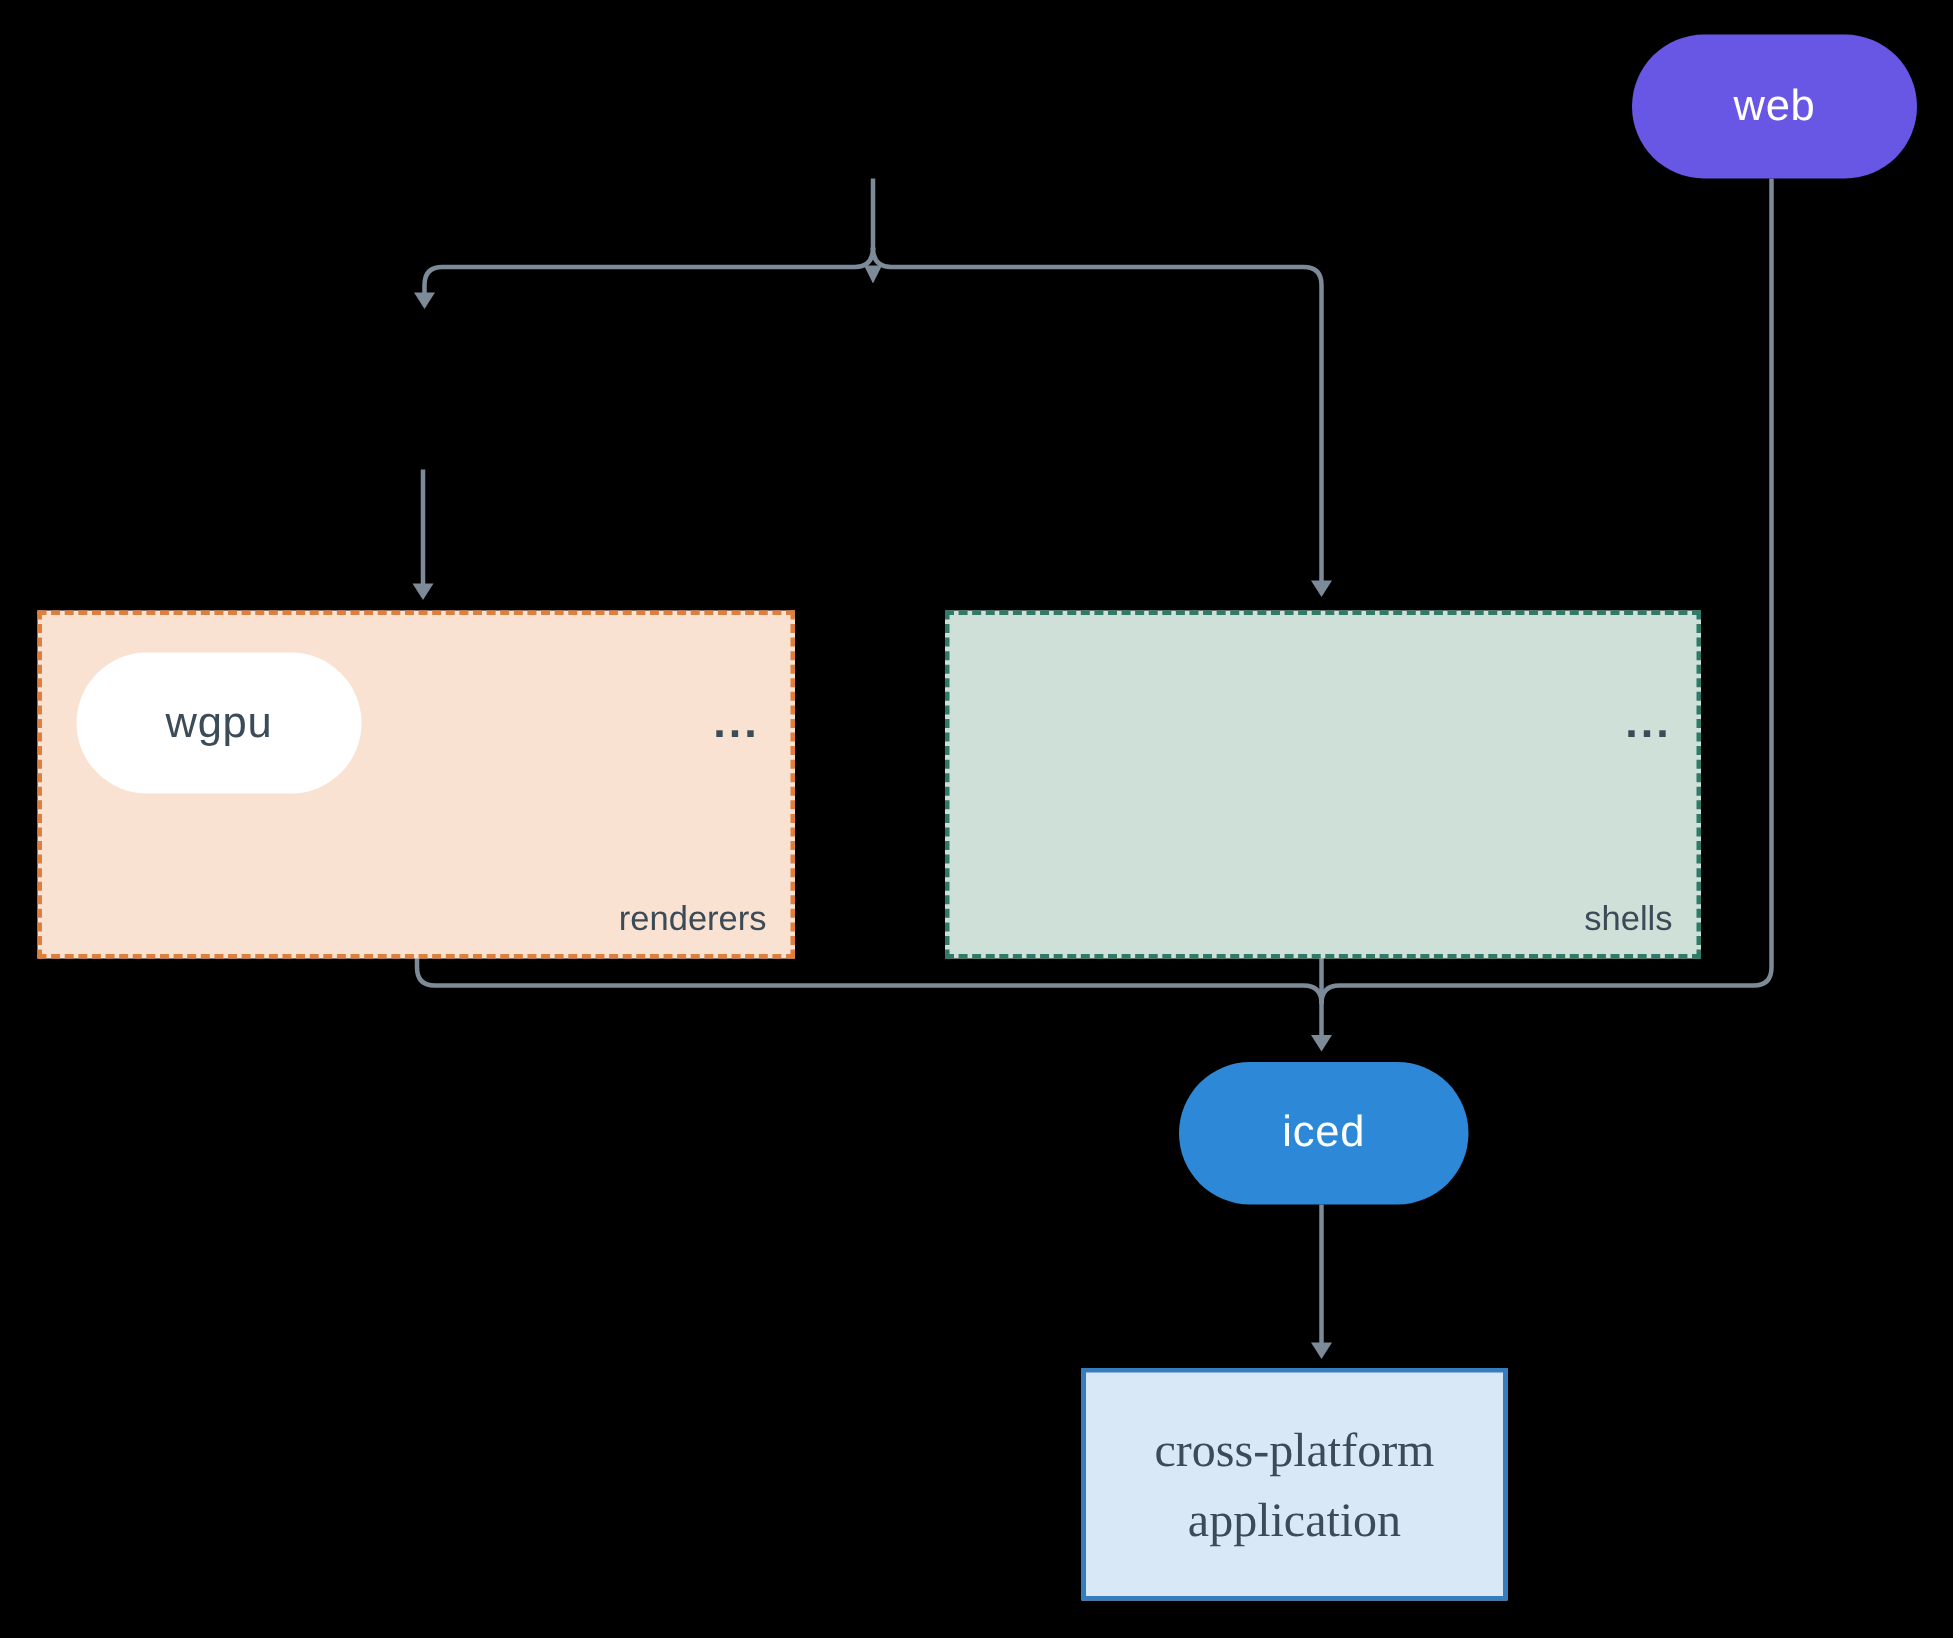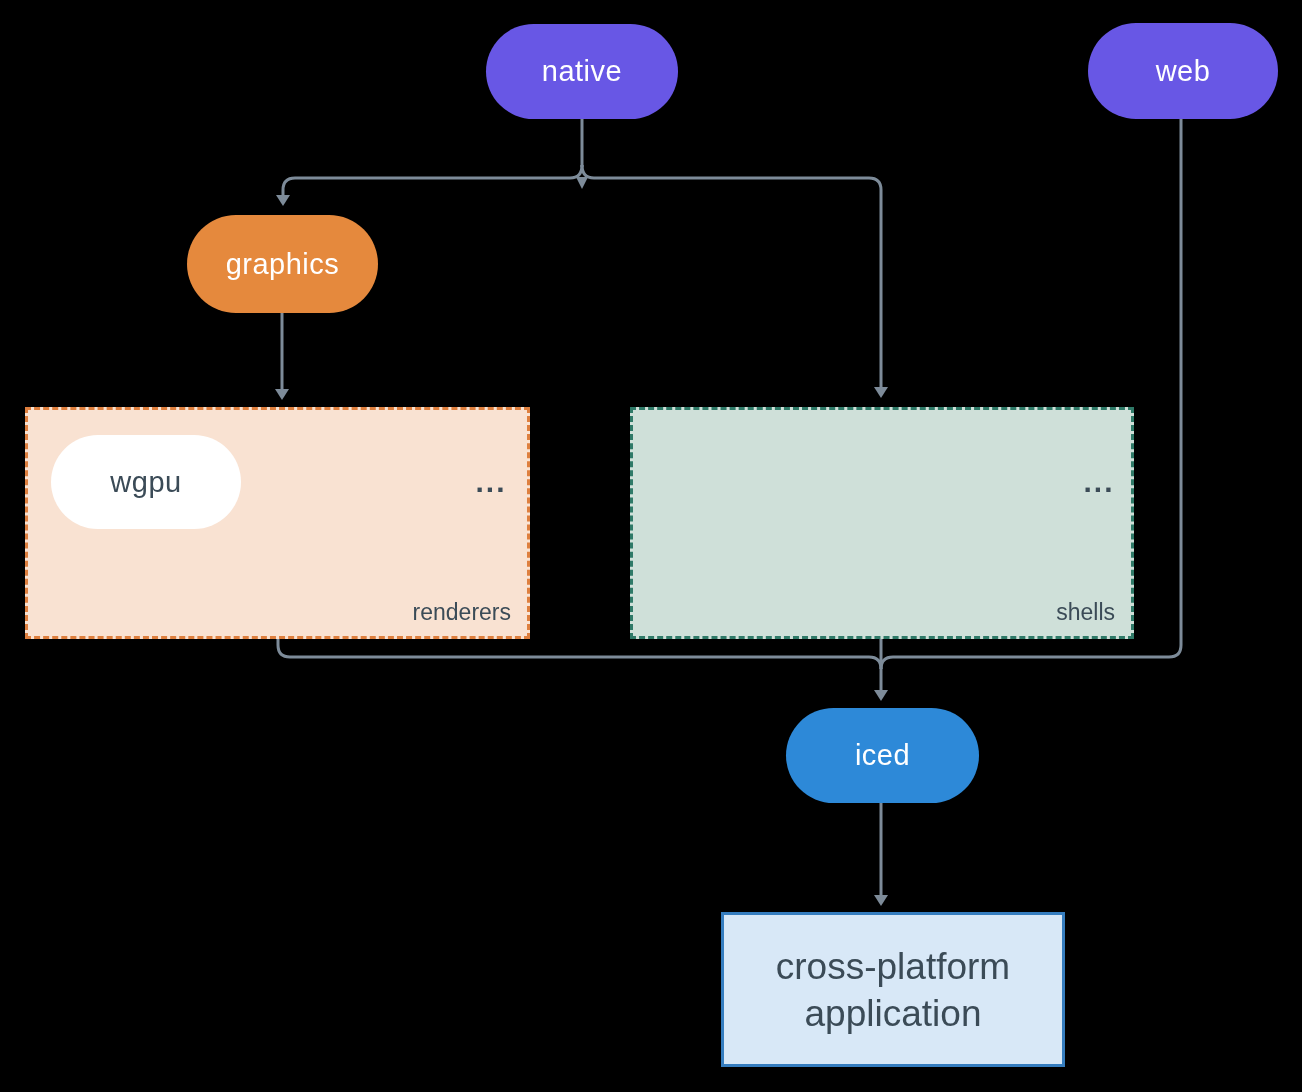--- a/index.html
+++ b/index.html
@@ -22,24 +22,24 @@
   .pill.orange{background:var(--orange);color:var(--node-text);}
   .pill.blue{background:var(--blue);color:var(--node-text);}
   .pill.white{background:var(--white-pill);color:var(--dark-text);}
   .group{position:absolute;width:505px;height:232px;}
   .group.renderers{background:var(--renderers-fill);border:3px dashed var(--renderers-border);}
   .group.shells{background:var(--shells-fill);border:3px dashed var(--shells-border);}
   .group .pill{width:190px;height:94px;border-radius:47px;top:25px;}
   .ellipsis{position:absolute;top:25px;height:94px;width:52px;display:flex;align-items:center;
             justify-content:center;color:var(--dark-text);font-size:30px;font-weight:bold;letter-spacing:2px;}
   .group-label{position:absolute;right:16px;bottom:10px;color:var(--dark-text);font-size:23px;text-align:center;}
-  .app-box{position:absolute;left:721px;top:912px;width:344px;height:155px;
+  .app-box{position:absolute;left:721px;top:912px;width:284px;height:155px;
            background:var(--app-fill);border:3px solid var(--app-border);
            display:flex;align-items:center;justify-content:center;text-align:center;
-           color:var(--dark-text);font-size:37px;line-height:47px;padding:0 14px;}
+           color:var(--dark-text);font-size:32px;line-height:47px;padding:0 14px;font-family:Liberation Serif, serif;}
 </style>
 </head>
 <body>
 
 <div class="canvas">
 
   <svg class="connectors" viewBox="0 0 1302 1092" xmlns="http://www.w3.org/2000/svg">
     <path class="edge" d="M 582 119 V 167"></path>
     <polygon class="arrowhead" points="576,177 588,177 582,189"></polygon>
     <path class="edge" d="M 582 165 Q 582 178 570 178 H 295 Q 283 178 283 190 V 196"></path>
@@ -49,31 +49,25 @@
     <path class="edge" d="M 282 313 V 390"></path>
     <polygon class="arrowhead" points="275,389 289,389 282,400"></polygon>
     <path class="edge" d="M 278 598 V 645 Q 278 657 290 657 H 869 Q 881 657 881 669"></path>
     <path class="edge" d="M 1181 119 V 645 Q 1181 657 1169 657 H 893 Q 881 657 881 669"></path>
     <path class="edge" d="M 881 598 V 691"></path>
     <polygon class="arrowhead" points="874,690 888,690 881,701"></polygon>
     <path class="edge" d="M 881 803 V 896"></path>
     <polygon class="arrowhead" points="874,895 888,895 881,906"></polygon>
   </svg>
 
-  <div class="pill purple" style="left:486px;top:24px;width:192px;height:95px;">
-    <span>native</span>
-  </div>
 
   <div class="pill purple" style="left:1088px;top:23px;width:190px;height:96px;">
     <span>web</span>
   </div>
 
-  <div class="pill orange" style="left:187px;top:215px;width:191px;height:98px;">
-    <span>graphics</span>
-  </div>
 
   <div class="group renderers" style="left:25px;top:407px;">
     <div class="pill white" style="left:23px;">
       <span>wgpu</span>
     </div>
     <div class="ellipsis" style="left:437px;">...</div>
     <div class="group-label">renderers</div>
   </div>
 
   <div class="group shells" style="left:630px;top:407px;width:504px;">

